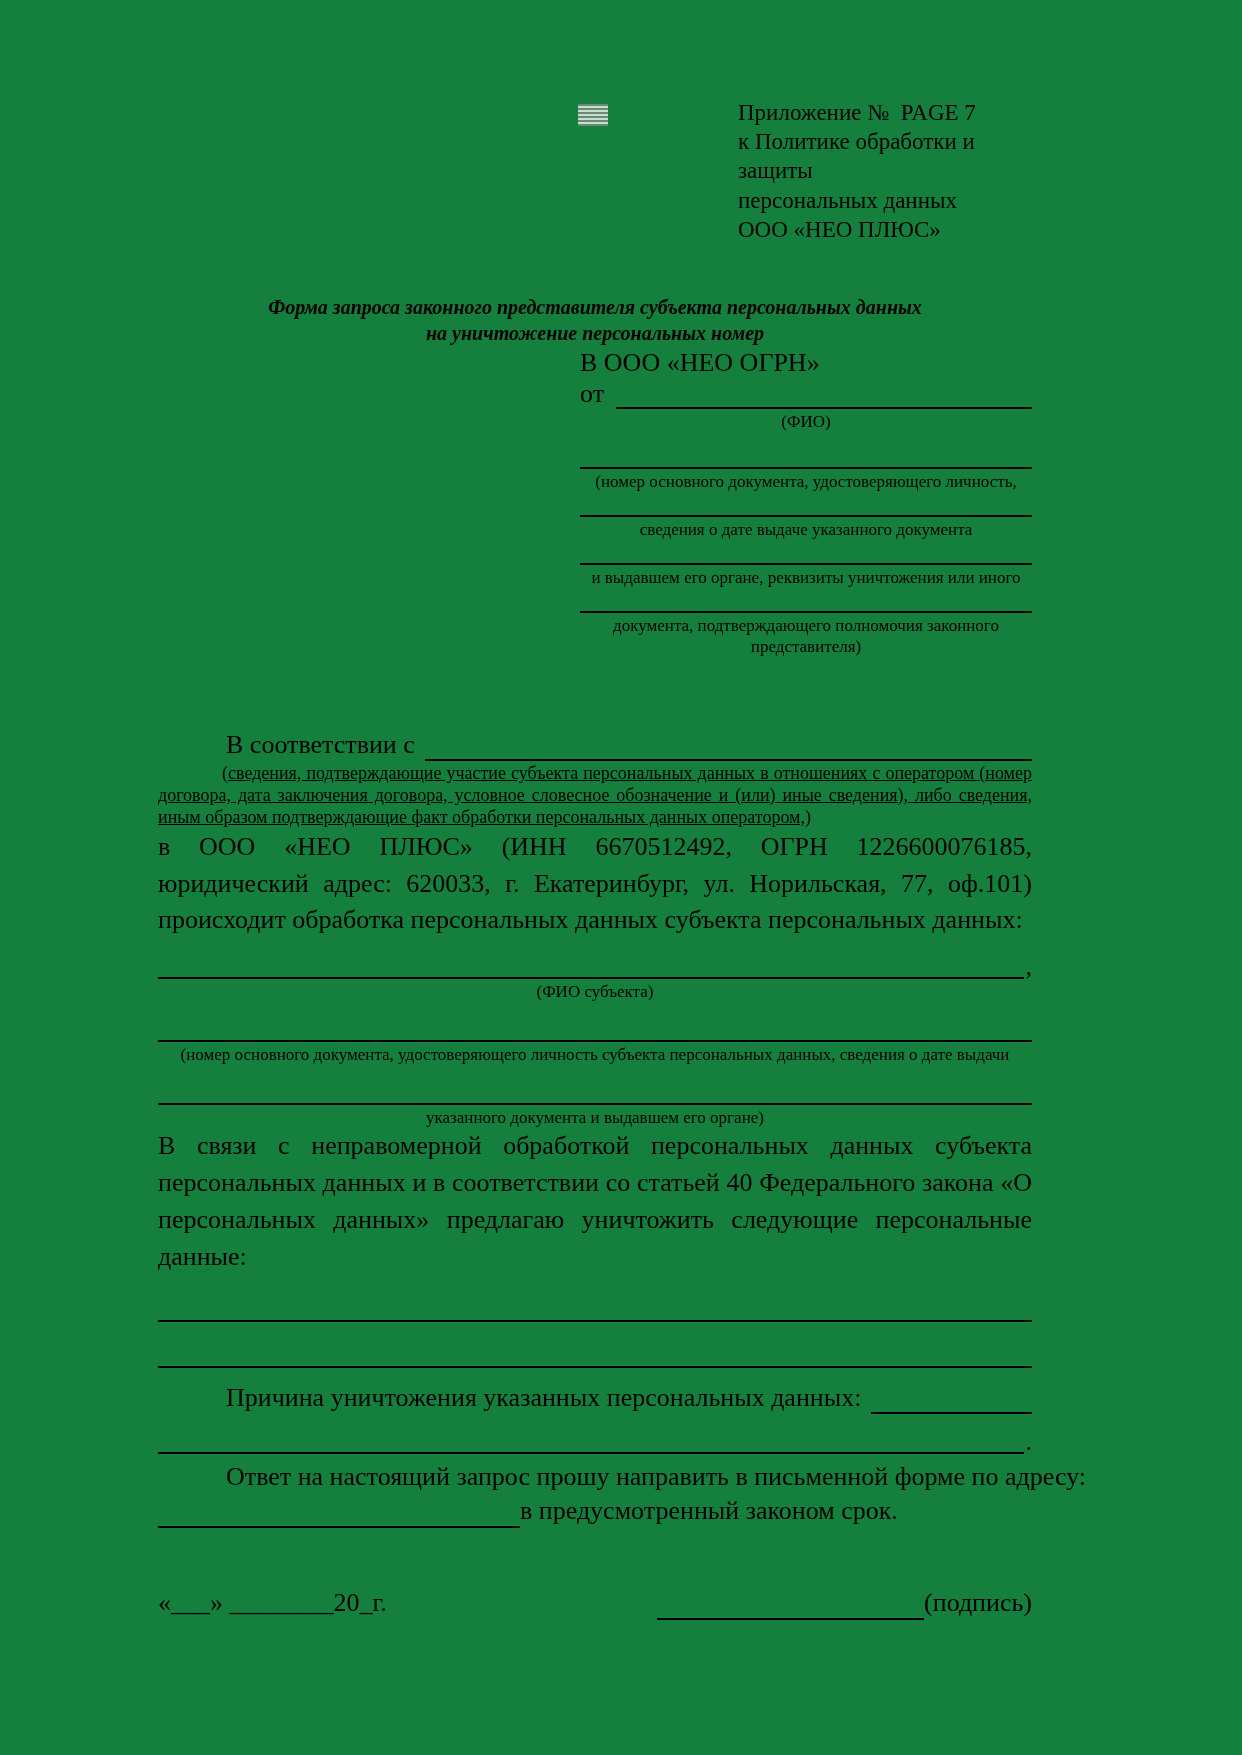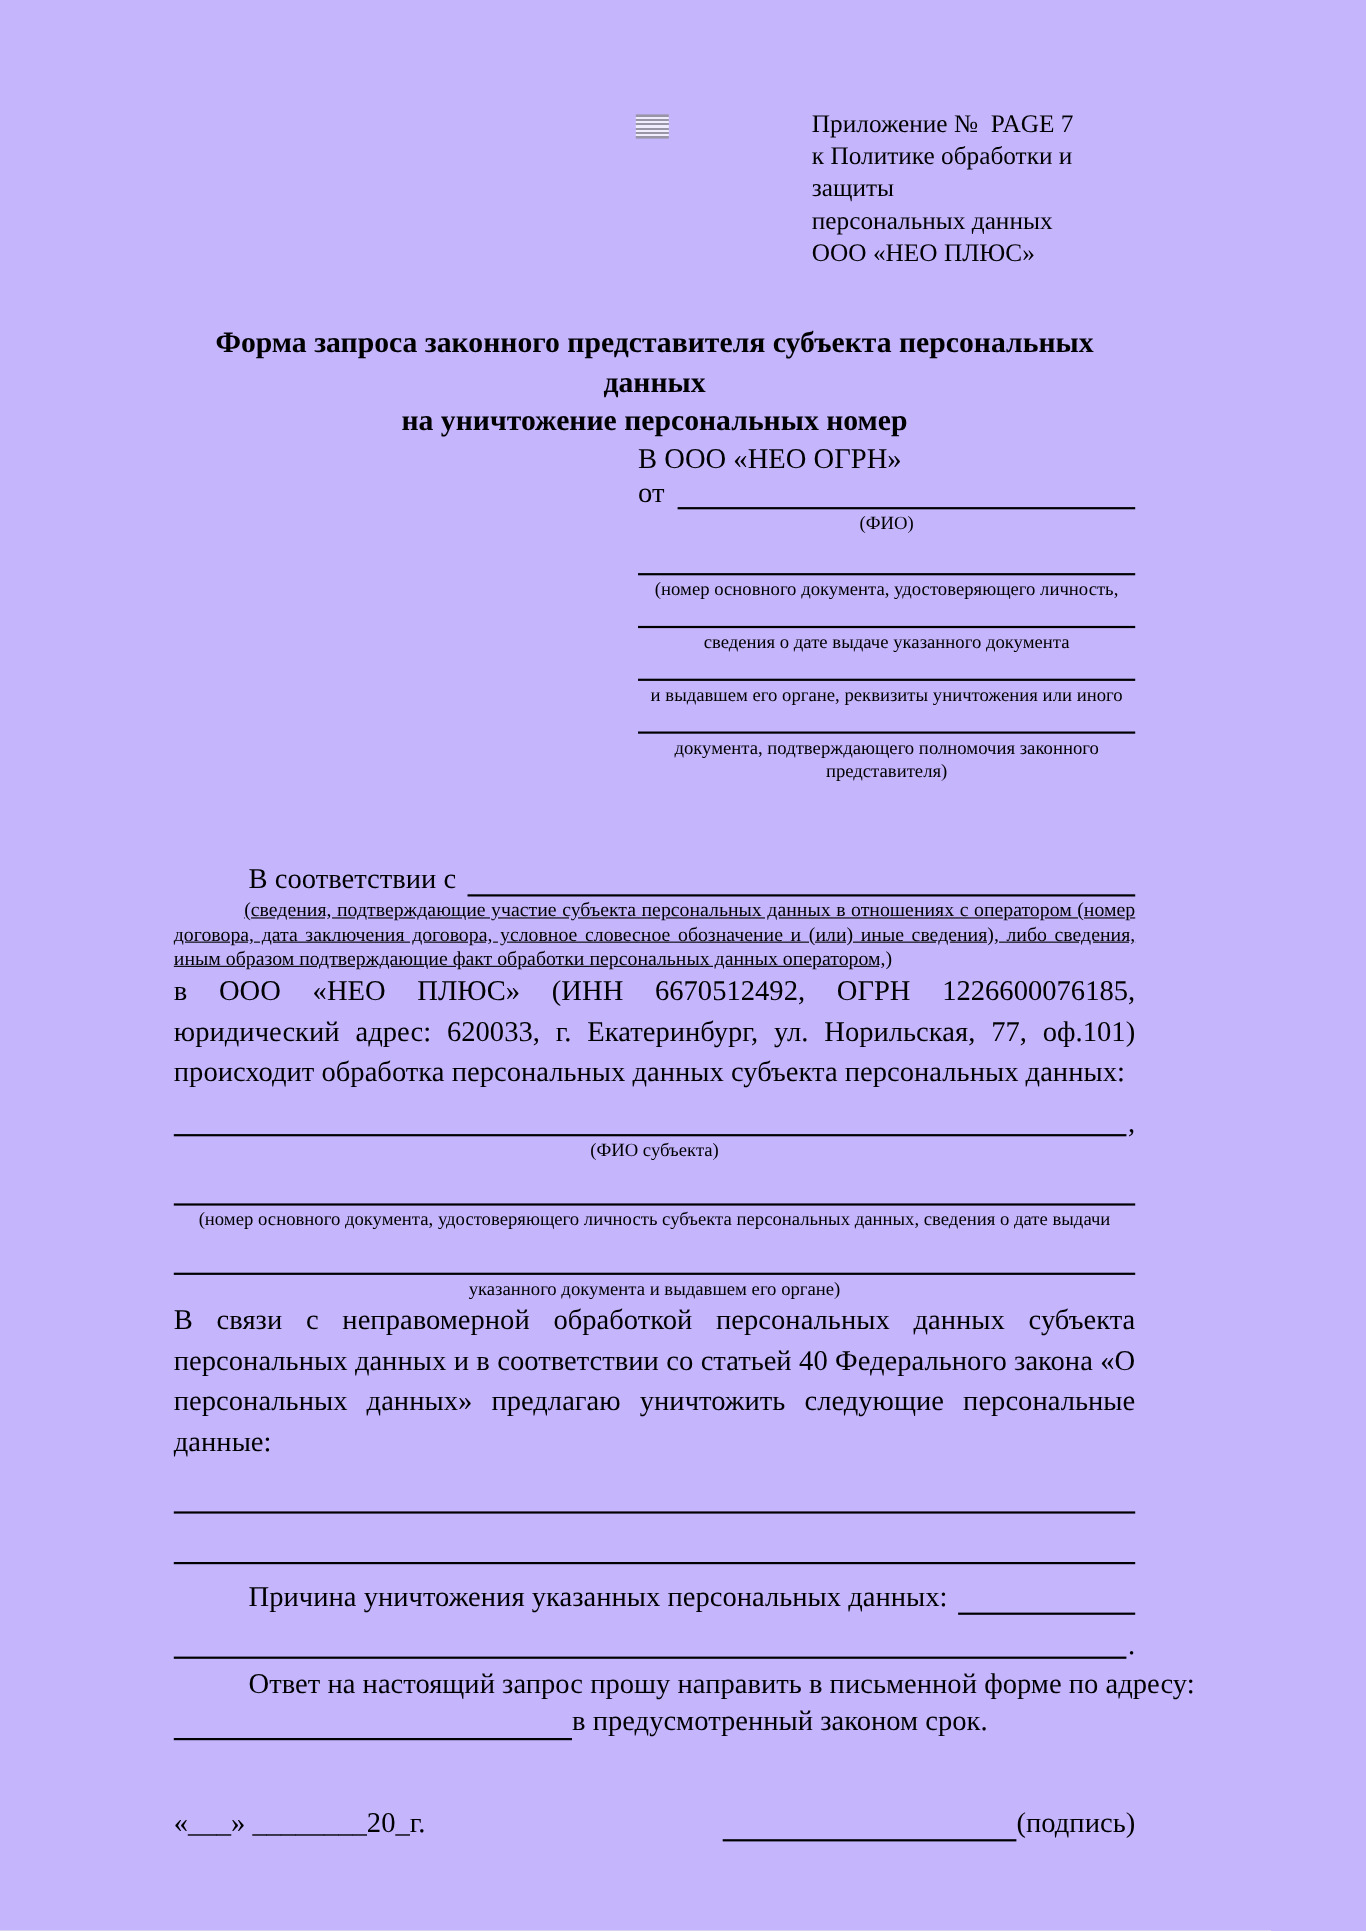--- a/index.html
+++ b/index.html
@@ -1,30 +1,30 @@
 <!DOCTYPE html>
 <html><head>
 <meta charset="utf-8">
 <style>
   html,body { margin:0; padding:0; background:#e8e8e8; }
   .page {
-    width:1242px; height:1755px; background:#c4b5fd; color:#000;
+    width:1242px; height:1755px; background:#15803d; color:#000;
     font-family:"Liberation Serif","DejaVu Serif",serif;
     font-size:26px; position:relative; box-sizing:border-box;
     padding:98px 210px 0 158px; margin:0 auto; overflow:hidden;
   }
   .header-row { display:flex; align-items:flex-start; }
   .stripes-icon {
     width:30px; height:22px; margin-left:420px; margin-top:6px;
     background:repeating-linear-gradient(to bottom,#8a8a8a 0 2px,#ffffff 2px 4px);
     opacity:.75;
   }
   .appendix { margin-left:auto; width:294px; font-size:23px; line-height:1.27; }
   .appendix div { white-space:pre-wrap; }
-  .title { text-align:center; font-weight:bold; font-size:27px; line-height:1.32; margin-top:50px; }
+  .title { text-align:center; font-weight:bold; font-size:20px; line-height:1.32; margin-top:50px;font-style:italic; }
   .addressee { width:452px; margin-left:auto; }
   .addr-to { line-height:32px; }
   .from-row { display:flex; align-items:flex-end; line-height:30px; }
   .from-label { margin-right:12px; }
   .fill { flex:1 1 auto; border-bottom:2px solid #000; min-height:4px; }
   .cap { font-size:17px; line-height:21px; text-align:center; padding-top:2px; }
   .addr-line { border-bottom:2px solid #000; height:23px; }
   .accordance { display:flex; align-items:flex-end; margin-top:72px; line-height:32px; }
   .accordance .lbl { padding-left:68px; margin-right:10px; white-space:nowrap; }
   .fineprint { font-size:18px; line-height:1.22; text-align:justify; text-indent:64px; margin-top:2px;text-decoration:underline; }

